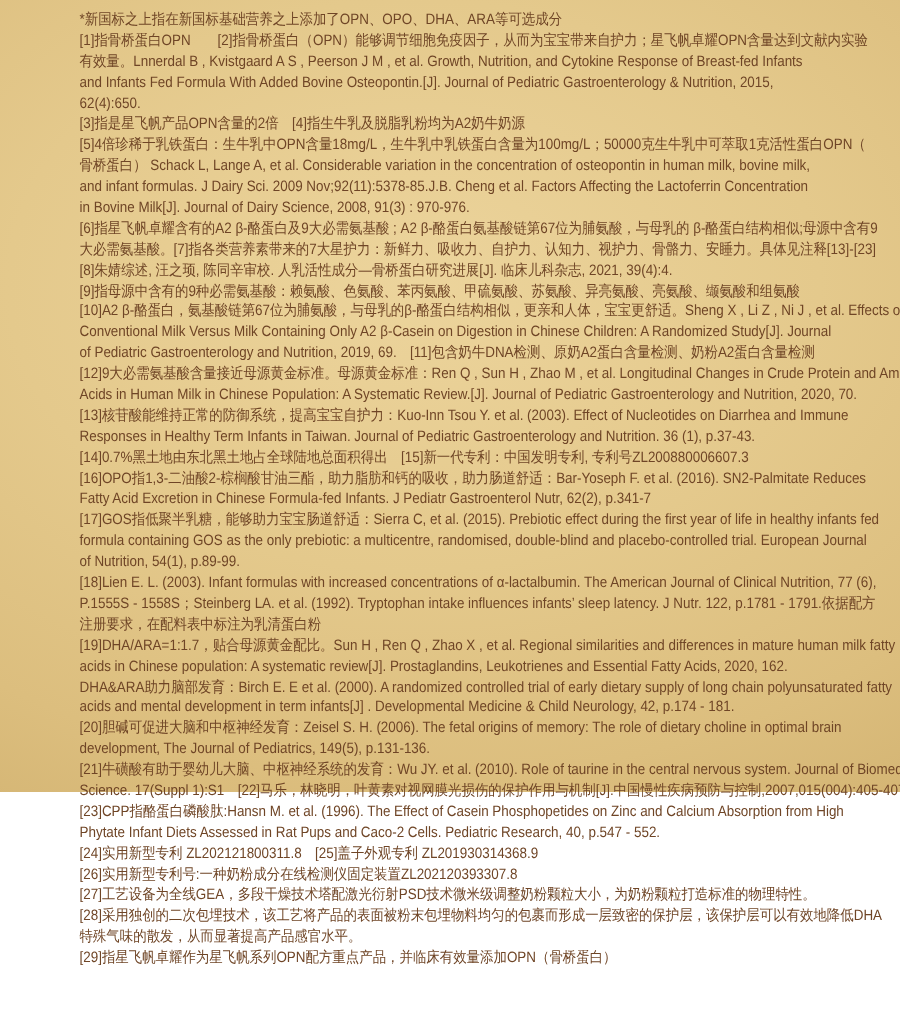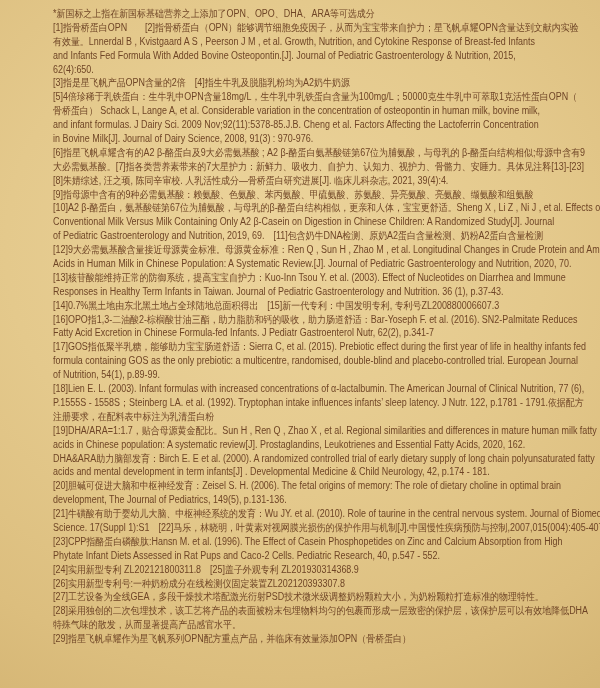--- a/index.html
+++ b/index.html
@@ -7,21 +7,21 @@
     padding: 0;
   }
   body {
     width: 600px;
     height: 688px;
     overflow: hidden;
   }
   .page {
     position: relative;
     width: 600px;
-    height: 688px;
+    height: 528px;
     background:
       radial-gradient(150% 120% at 46% 36%,
         #ecd49c 0%,
         #e4c98c 30%,
         #dcbe7e 52%,
         #d0b06e 72%,
         #c3a05d 90%,
         #b9954f 100%);
   }
   .content {

